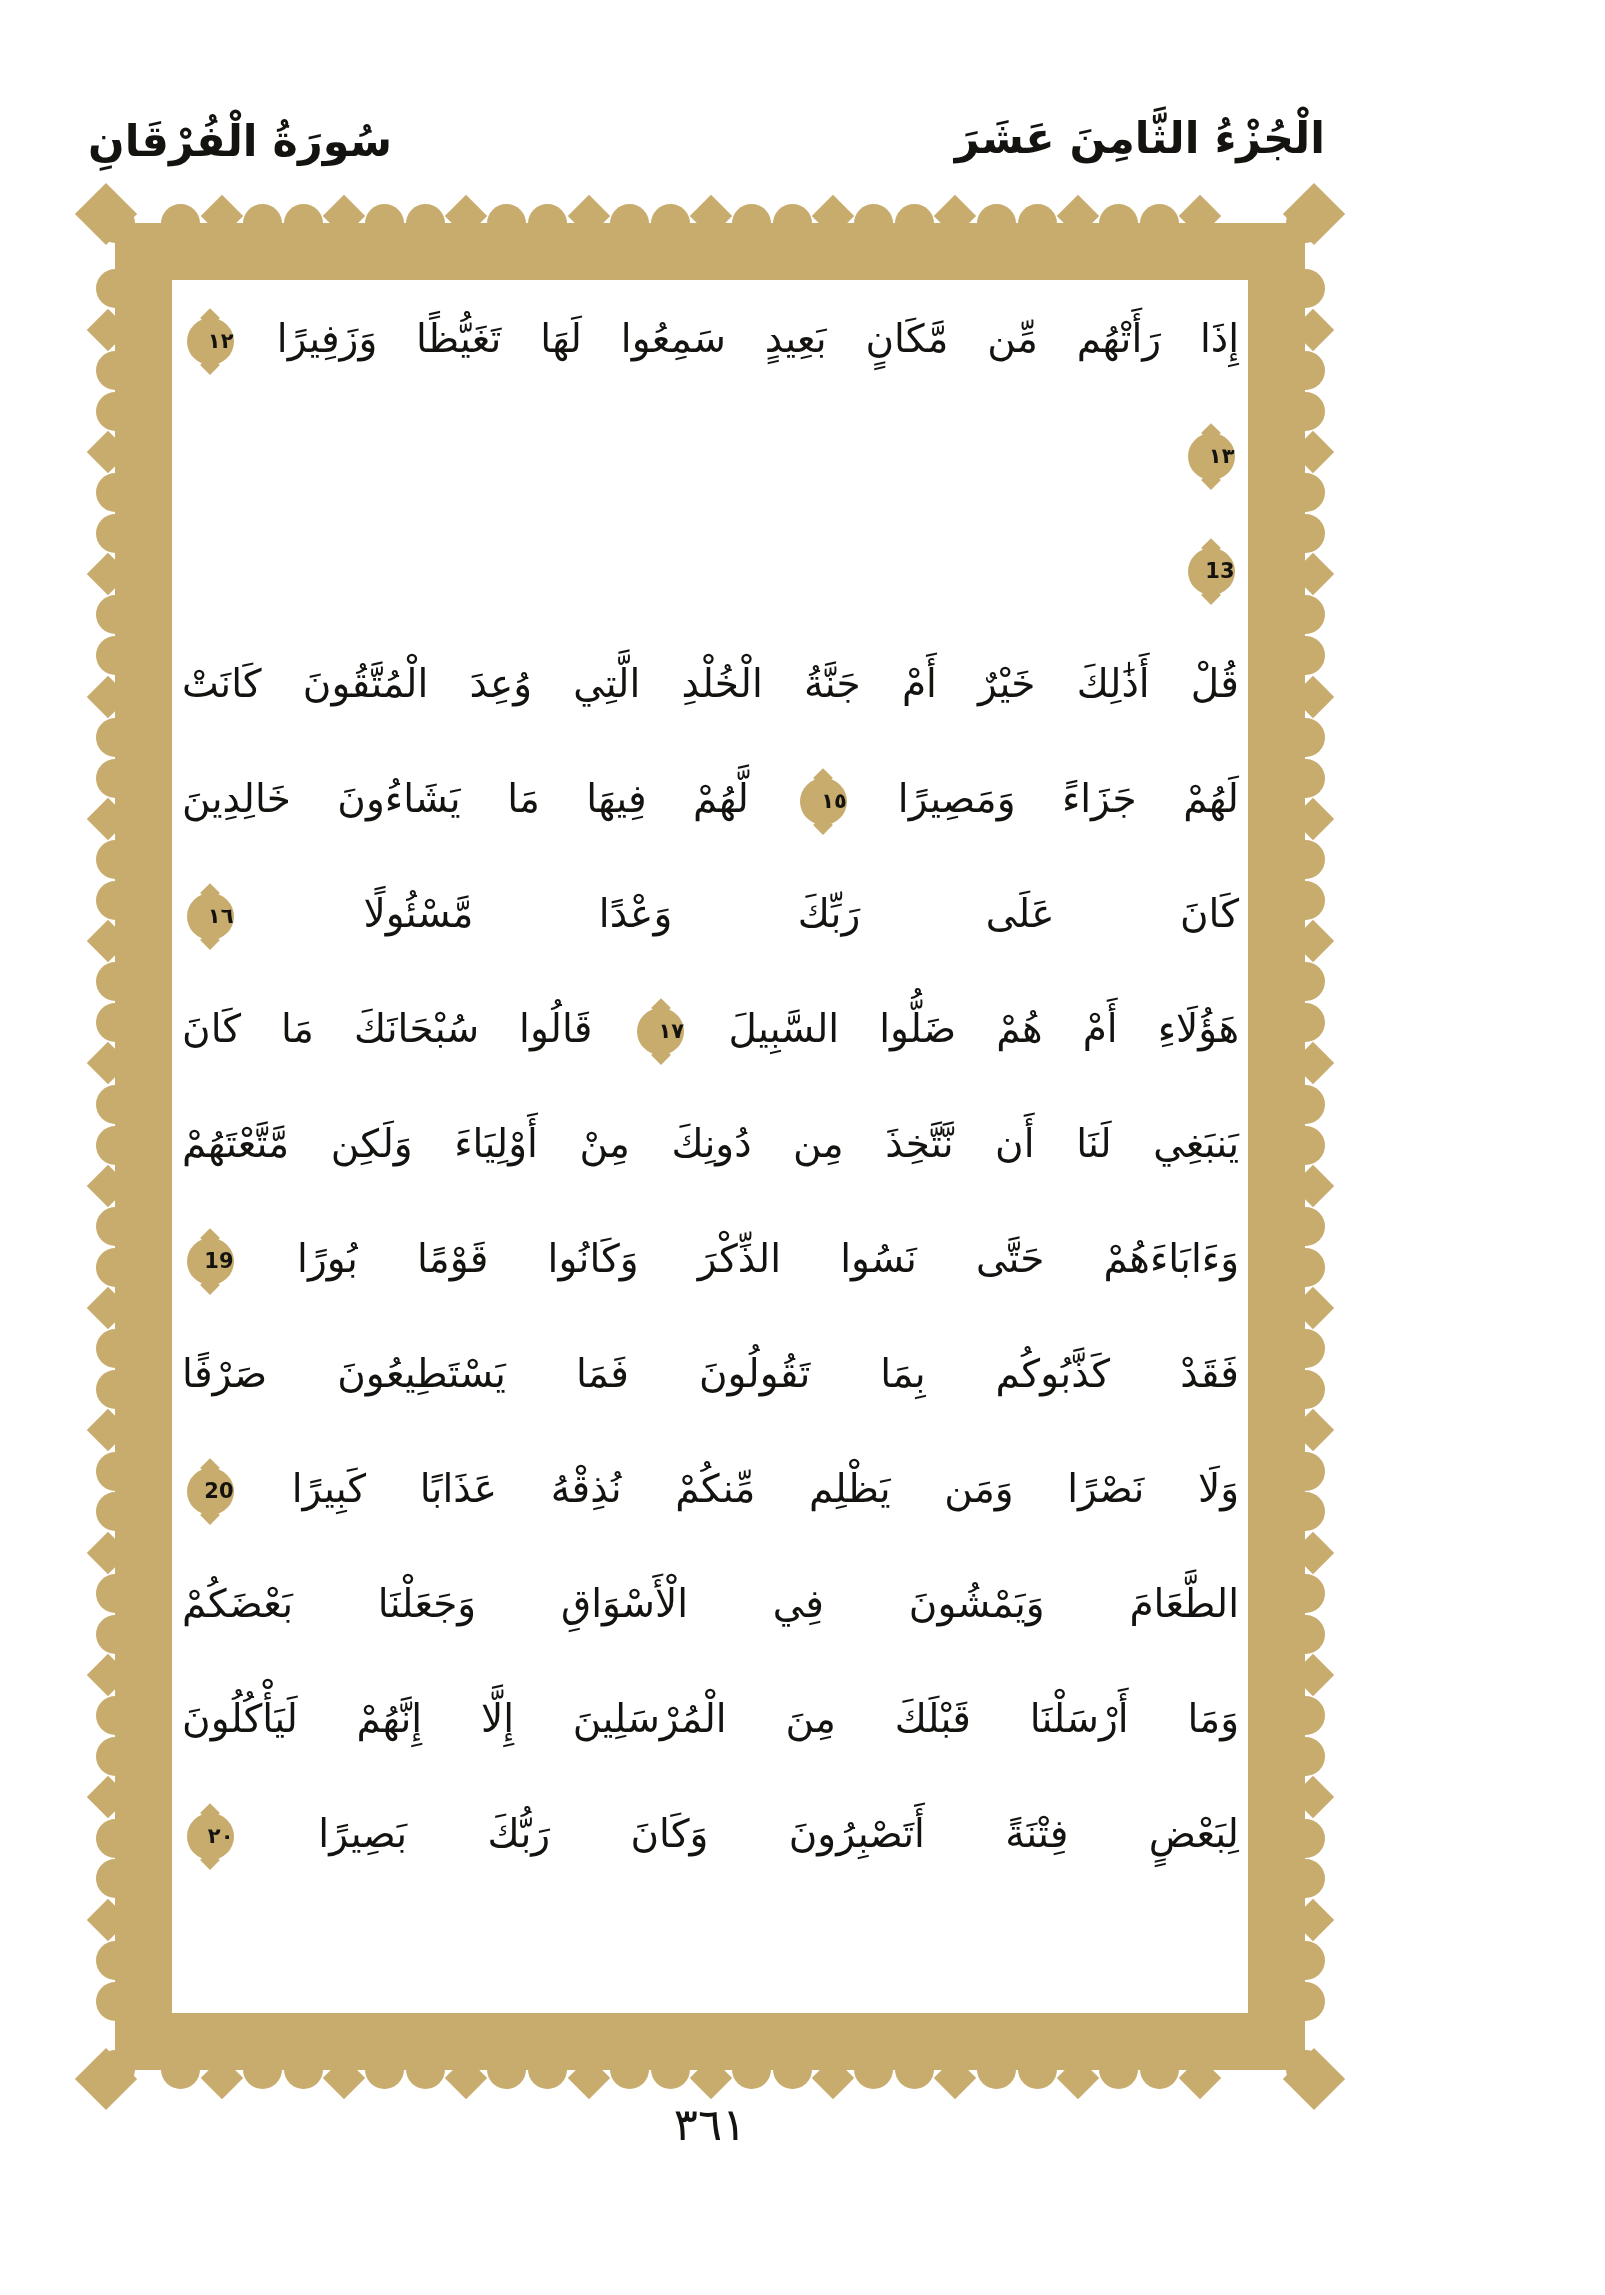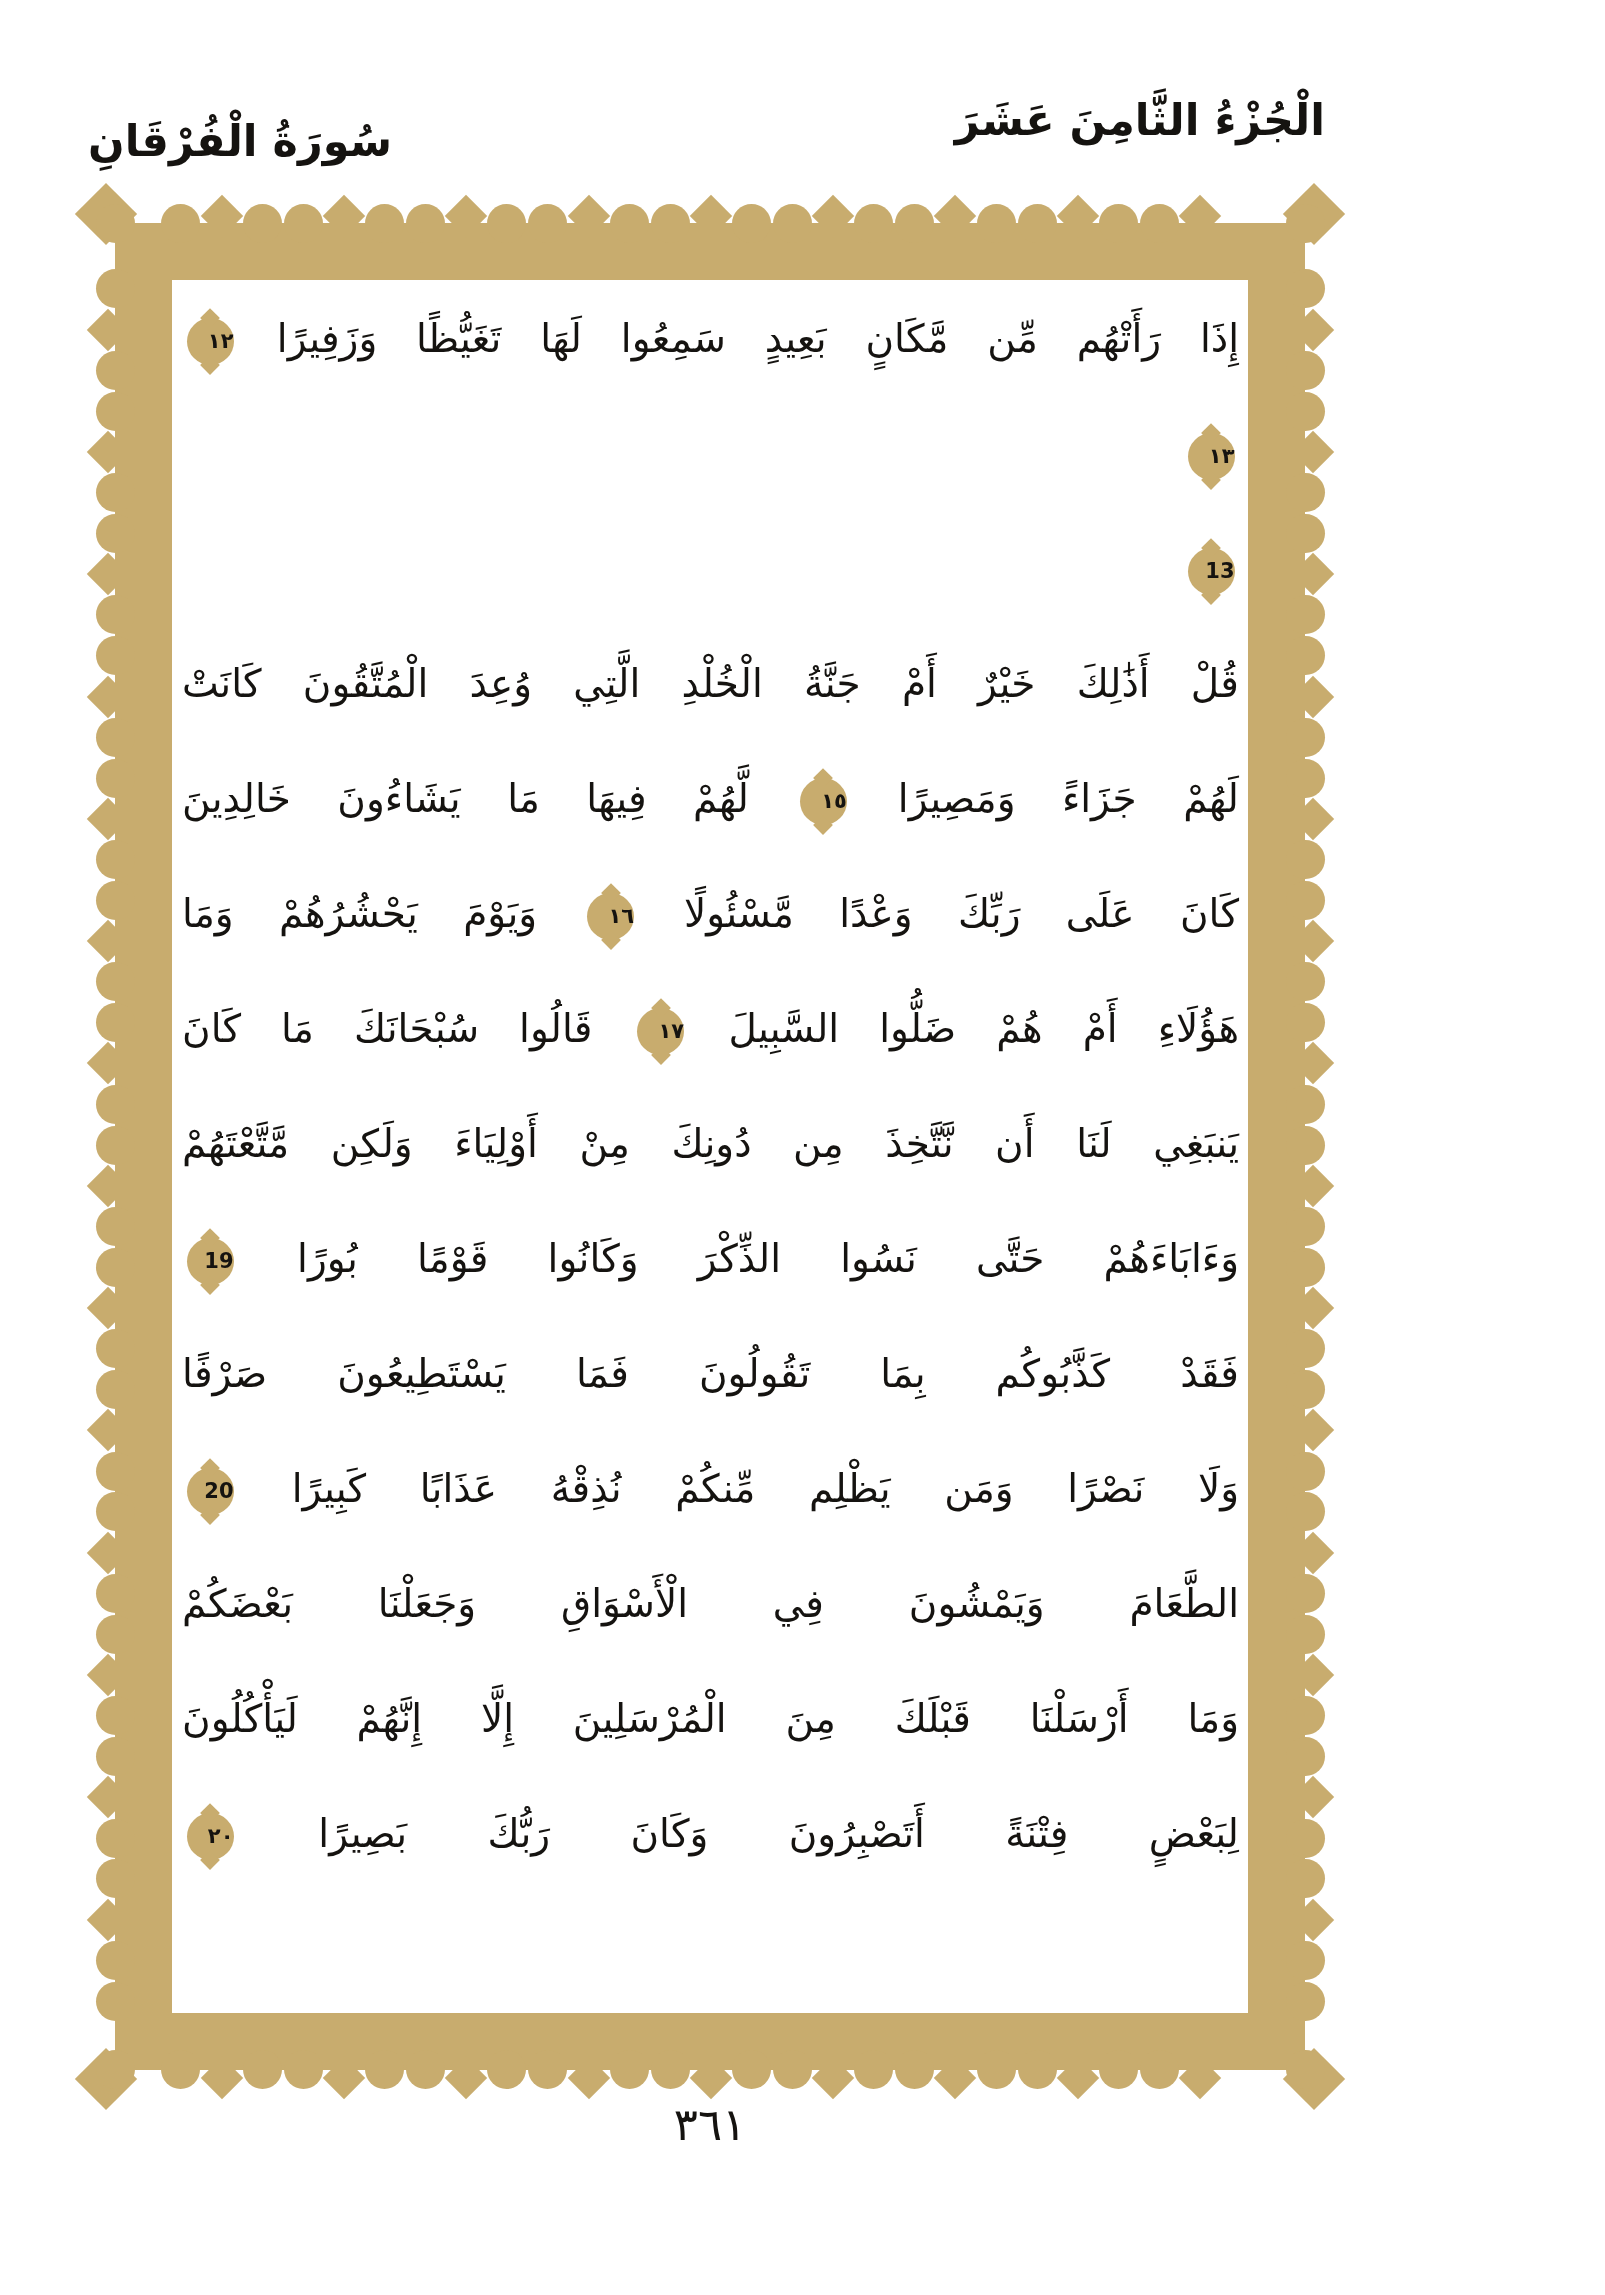--- a/index.html
+++ b/index.html
@@ -3,21 +3,21 @@
 <meta charset="utf-8">
 <style>
   html,body{margin:0;padding:0;}
   body{
     width:1605px;height:2295px;position:relative;background:#ffffff;
     font-family:"DejaVu Sans", sans-serif;color:var(--ink,#151310);
     --gold:#C8AC6E;--ink:#151310;
   }
   
   .hdr{position:absolute;font-weight:bold;font-size:43px;line-height:1.45;white-space:nowrap;direction:rtl;}
-  .hdr-juz{top:89px;right:280px;}
+  .hdr-juz{top:107px;right:280px;}
   .hdr-surah{top:110px;left:88px;}
   
   .frame{position:absolute;left:91px;top:199px;width:1238px;height:1895px;}
   .band{position:absolute;inset:24px;border:57px solid var(--gold);box-sizing:border-box;}
   .dot{position:absolute;border-radius:50%;background:var(--gold);}
   .spk{position:absolute;background:var(--gold);transform:rotate(45deg);}
   
   .text-area{
     position:absolute;left:82px;top:82px;width:1075px;height:1732px;
     box-sizing:border-box;padding:0 9px;direction:rtl;overflow:hidden;background:#fff;
@@ -56,21 +56,21 @@
 </div>
 
 <div class="frame">
   <div class="band"></div>
   <div class="text-area">
       <div class="line"><span class="vtxt">إِذَا رَأَتْهُم مِّن مَّكَانٍ بَعِيدٍ سَمِعُوا لَهَا تَغَيُّظًا وَزَفِيرًا</span> <span class="ayah"><span class="ayah-num">١٢</span></span></div>
       <div class="line"> <span class="ayah"><span class="ayah-num">١٣</span></span></div>
       <div class="line"> <span class="ayah"><span class="ayah-num">13</span></span></div>
       <div class="line"><span class="vtxt">قُلْ أَذَٰلِكَ خَيْرٌ أَمْ جَنَّةُ الْخُلْدِ الَّتِي وُعِدَ الْمُتَّقُونَ كَانَتْ</span></div>
       <div class="line"><span class="vtxt">لَهُمْ جَزَاءً وَمَصِيرًا</span> <span class="ayah"><span class="ayah-num">١٥</span></span> <span class="vtxt">لَّهُمْ فِيهَا مَا يَشَاءُونَ خَالِدِينَ</span></div>
-      <div class="line"><span class="vtxt">كَانَ عَلَى رَبِّكَ وَعْدًا مَّسْئُولًا</span> <span class="ayah"><span class="ayah-num">١٦</span></span> <span class="vtxt">وَيَوْمَ يَحْشُرُهُمْ وَمَا</span></div>
+      <div class="line"><span class="vtxt">كَانَ عَلَى رَبِّكَ وَعْدًا مَّسْئُولًا</span> <span class="ayah"><span class="ayah-num">١٦</span></span> </div>
       <div class="line"><span class="vtxt">هَؤُلَاءِ أَمْ هُمْ ضَلُّوا السَّبِيلَ</span> <span class="ayah"><span class="ayah-num">١٧</span></span> <span class="vtxt">قَالُوا سُبْحَانَكَ مَا كَانَ</span></div>
       <div class="line"><span class="vtxt">يَنبَغِي لَنَا أَن نَّتَّخِذَ مِن دُونِكَ مِنْ أَوْلِيَاءَ وَلَكِن مَّتَّعْتَهُمْ</span></div>
       <div class="line"><span class="vtxt">وَءَابَاءَهُمْ حَتَّى نَسُوا الذِّكْرَ وَكَانُوا قَوْمًا بُورًا</span> <span class="ayah"><span class="ayah-num">19</span></span></div>
       <div class="line"><span class="vtxt">فَقَدْ كَذَّبُوكُم بِمَا تَقُولُونَ فَمَا يَسْتَطِيعُونَ صَرْفًا</span></div>
       <div class="line"><span class="vtxt">وَلَا نَصْرًا وَمَن يَظْلِم مِّنكُمْ نُذِقْهُ عَذَابًا كَبِيرًا</span> <span class="ayah"><span class="ayah-num">20</span></span></div>
       <div class="line"><span class="vtxt">الطَّعَامَ وَيَمْشُونَ فِي الْأَسْوَاقِ وَجَعَلْنَا بَعْضَكُمْ</span></div>
       <div class="line"><span class="vtxt">وَمَا أَرْسَلْنَا قَبْلَكَ مِنَ الْمُرْسَلِينَ إِلَّا إِنَّهُمْ لَيَأْكُلُونَ</span></div>
       <div class="line"><span class="vtxt">لِبَعْضٍ فِتْنَةً أَتَصْبِرُونَ وَكَانَ رَبُّكَ بَصِيرًا</span> <span class="ayah"><span class="ayah-num">٢٠</span></span></div>
     </div>
 <div class="dot" style="left: 70px; top: 4.5px; width: 39px; height: 39px;"></div>

